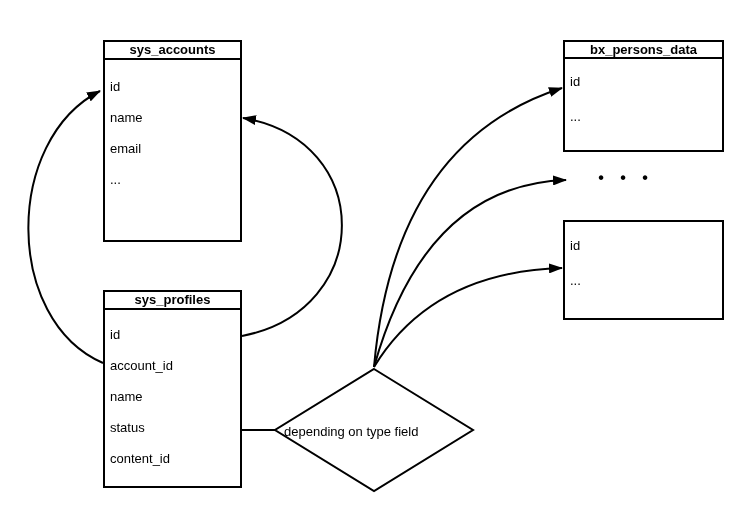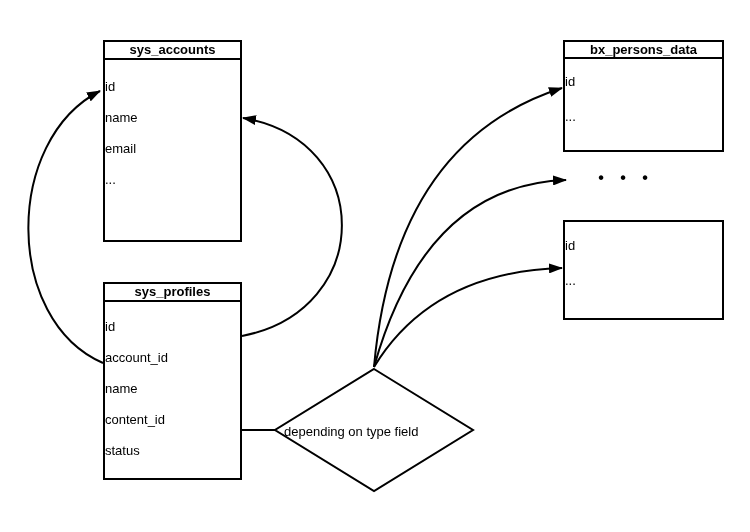--- a/index.html
+++ b/index.html
@@ -26,20 +26,21 @@
     border-bottom: 2px solid #000000;
     font-weight: bold;
     font-size: 13px;
     text-align: center;
     white-space: nowrap;
   }
   .t-sys .table-title { height: 16px; line-height: 16px; }
   .t-bx  .table-title { height: 15px; line-height: 15px; }
   .field {
     font-size: 13px;
+    padding-left: 5px;
     white-space: nowrap;
   }
   .t-sys .field { height: 31px; line-height: 31px; }
   .t-bx  .field { height: 35px; line-height: 35px; }
 
   .diamond-label {
     position: absolute;
     left: 284px;
     top: 424px;
     width: 180px;
@@ -90,28 +91,28 @@
   <div class="table t-sys" style="left:103px; top:40px; width:139px; height:202px;">
     <div class="table-title">sys_accounts</div>
     <div class="fields" style="padding-top:11px;">
       <div class="field">id</div>
       <div class="field">name</div>
       <div class="field">email</div>
       <div class="field">...</div>
     </div>
   </div>
 
-  <div class="table t-sys" style="left:103px; top:282px; width:139px; height:198px;">
+  <div class="table t-sys" style="left:103px; top:290px; width:139px; height:198px;">
     <div class="table-title">sys_profiles</div>
     <div class="fields" style="padding-top:9px;">
       <div class="field">id</div>
       <div class="field">account_id</div>
       <div class="field">name</div>
+      <div class="field">status</div>
       <div class="field">content_id</div>
-      <div class="field">status</div>
     </div>
   </div>
 
   <div class="table t-bx" style="left:563px; top:40px; width:161px; height:112px;">
     <div class="table-title">bx_persons_data</div>
     <div class="fields" style="padding-top:5px;">
       <div class="field">id</div>
       <div class="field">...</div>
     </div>
   </div>

